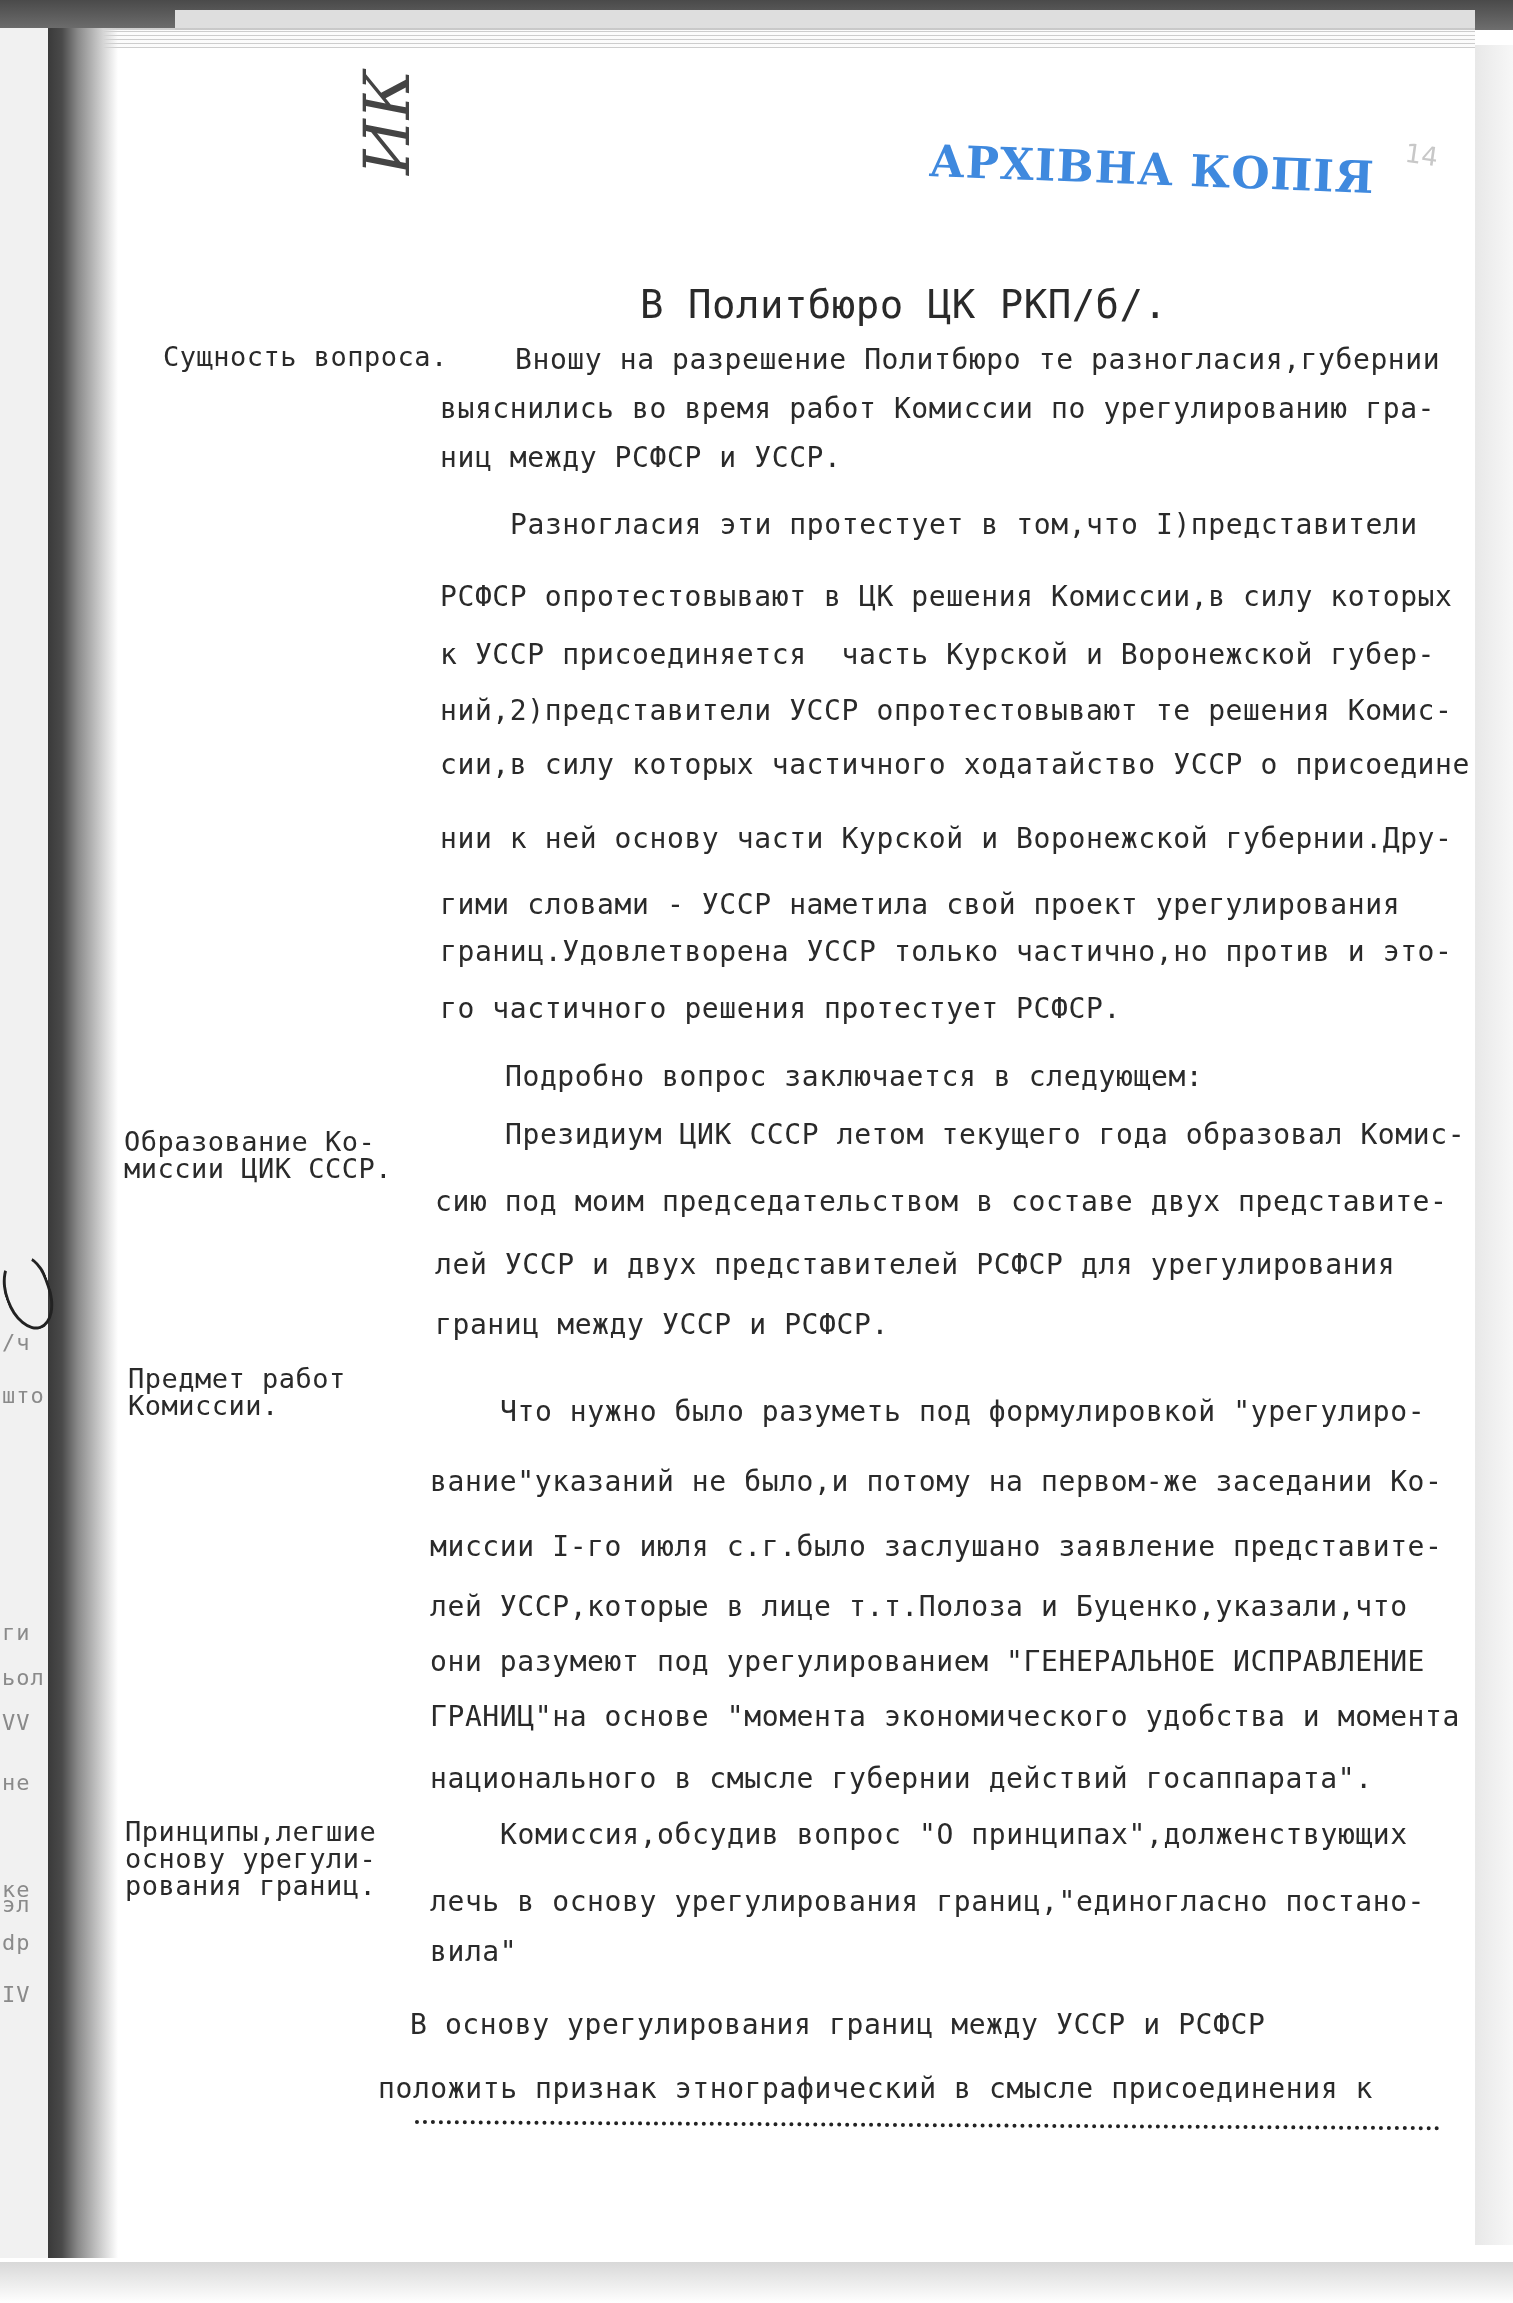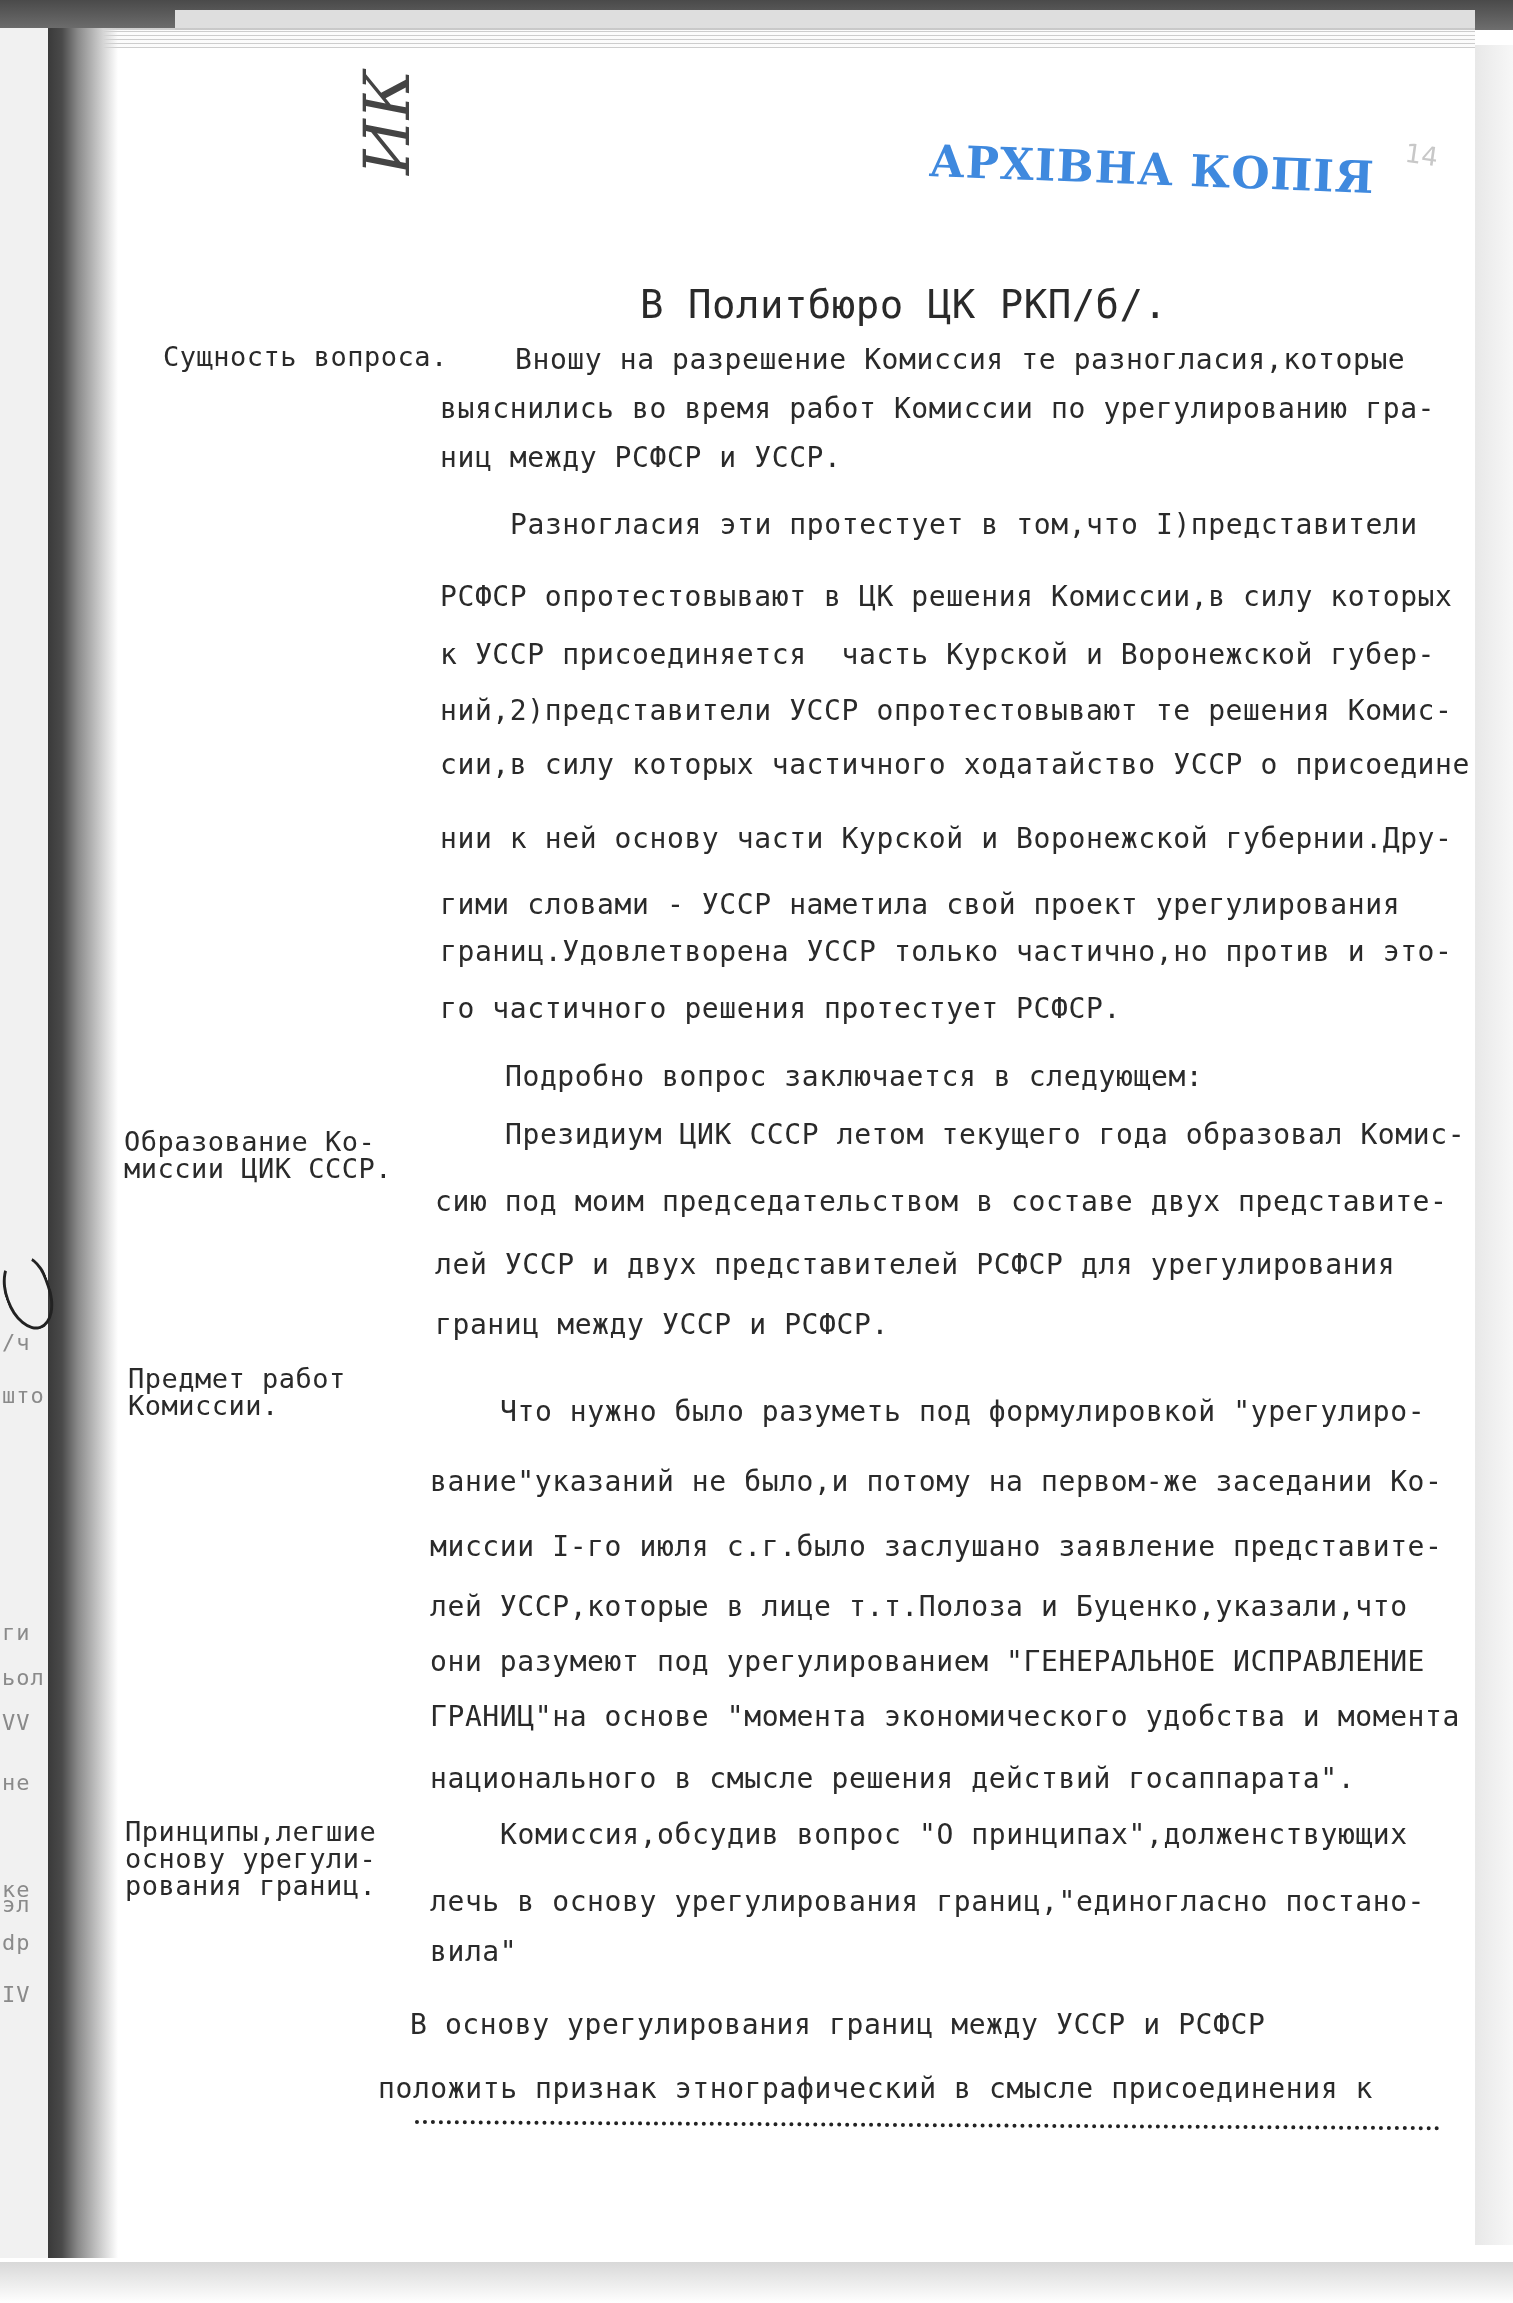--- a/index.html
+++ b/index.html
@@ -108,21 +108,21 @@
 
 <div class="margin-label" style="left:163px; top:343px">Сущность вопроса.</div>
 <div class="margin-label" style="left:124px; top:1128px">Образование Ко-
 миссии ЦИК СССР.</div>
 <div class="margin-label" style="left:128px; top:1365px">Предмет работ
 Комиссии.</div>
 <div class="margin-label" style="left:125px; top:1818px">Принципы,легшие
 основу урегули-
 рования границ.</div>
 
-<div class="line" style="left:515px; top:343px">Вношу на разрешение Комиссия те разногласия,которые</div>
+<div class="line" style="left:515px; top:343px">Вношу на разрешение Политбюро те разногласия,губернии</div>
 <div class="line" style="left:440px; top:392px">выяснились во время работ Комиссии по урегулированию гра-</div>
 <div class="line" style="left:440px; top:441px">ниц между РСФСР и УССР.</div>
 <div class="line" style="left:510px; top:508px">Разногласия эти протестует в том,что I)представители</div>
 <div class="line" style="left:440px; top:580px">РСФСР опротестовывают в ЦК решения Комиссии,в силу которых</div>
 <div class="line" style="left:440px; top:638px">к УССР присоединяется  часть Курской и Воронежской губер-</div>
 <div class="line" style="left:440px; top:694px">ний,2)представители УССР опротестовывают те решения Комис-</div>
 <div class="line" style="left:440px; top:748px">сии,в силу которых частичного ходатайство УССР о присоедине</div>
 <div class="line" style="left:440px; top:822px">нии к ней основу части Курской и Воронежской губернии.Дру-</div>
 <div class="line" style="left:440px; top:888px">гими словами - УССР наметила свой проект урегулирования</div>
 <div class="line" style="left:440px; top:935px">границ.Удовлетворена УССР только частично,но против и это-</div>
@@ -131,19 +131,19 @@
 <div class="line" style="left:505px; top:1118px">Президиум ЦИК СССР летом текущего года образовал Комис-</div>
 <div class="line" style="left:435px; top:1185px">сию под моим председательством в составе двух представите-</div>
 <div class="line" style="left:435px; top:1248px">лей УССР и двух представителей РСФСР для урегулирования</div>
 <div class="line" style="left:435px; top:1308px">границ между УССР и РСФСР.</div>
 <div class="line" style="left:500px; top:1395px">Что нужно было разуметь под формулировкой "урегулиро-</div>
 <div class="line" style="left:430px; top:1465px">вание"указаний не было,и потому на первом-же заседании Ко-</div>
 <div class="line" style="left:430px; top:1530px">миссии I-го июля с.г.было заслушано заявление представите-</div>
 <div class="line" style="left:430px; top:1590px">лей УССР,которые в лице т.т.Полоза и Буценко,указали,что</div>
 <div class="line" style="left:430px; top:1645px">они разумеют под урегулированием "ГЕНЕРАЛЬНОЕ ИСПРАВЛЕНИЕ</div>
 <div class="line" style="left:430px; top:1700px">ГРАНИЦ"на основе "момента экономического удобства и момента</div>
-<div class="line" style="left:430px; top:1762px">национального в смысле решения действий госаппарата".</div>
+<div class="line" style="left:430px; top:1762px">национального в смысле губернии действий госаппарата".</div>
 <div class="line" style="left:500px; top:1818px">Комиссия,обсудив вопрос "О принципах",долженствующих</div>
 <div class="line" style="left:430px; top:1885px">лечь в основу урегулирования границ,"единогласно постано-</div>
 <div class="line" style="left:430px; top:1935px">вила"</div>
 <div class="line" style="left:410px; top:2008px">В основу урегулирования границ между УССР и РСФСР</div>
 <div class="line" style="left:378px; top:2072px">положить признак этнографический в смысле присоединения к</div>
 <div class="dotted-underline"></div>
 
 </body></html>

